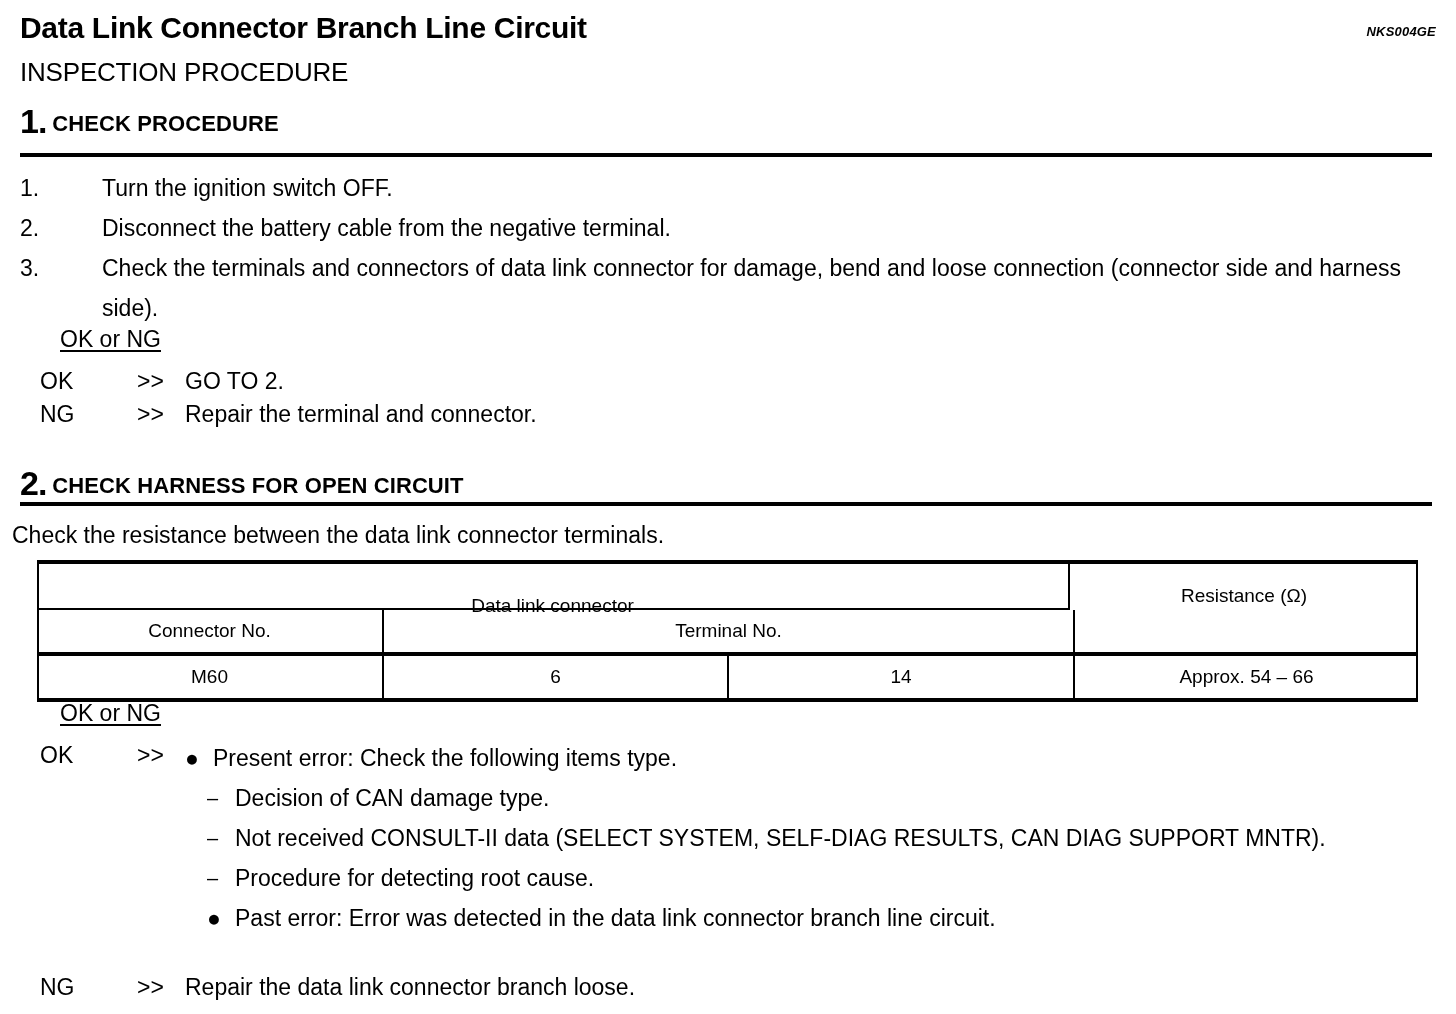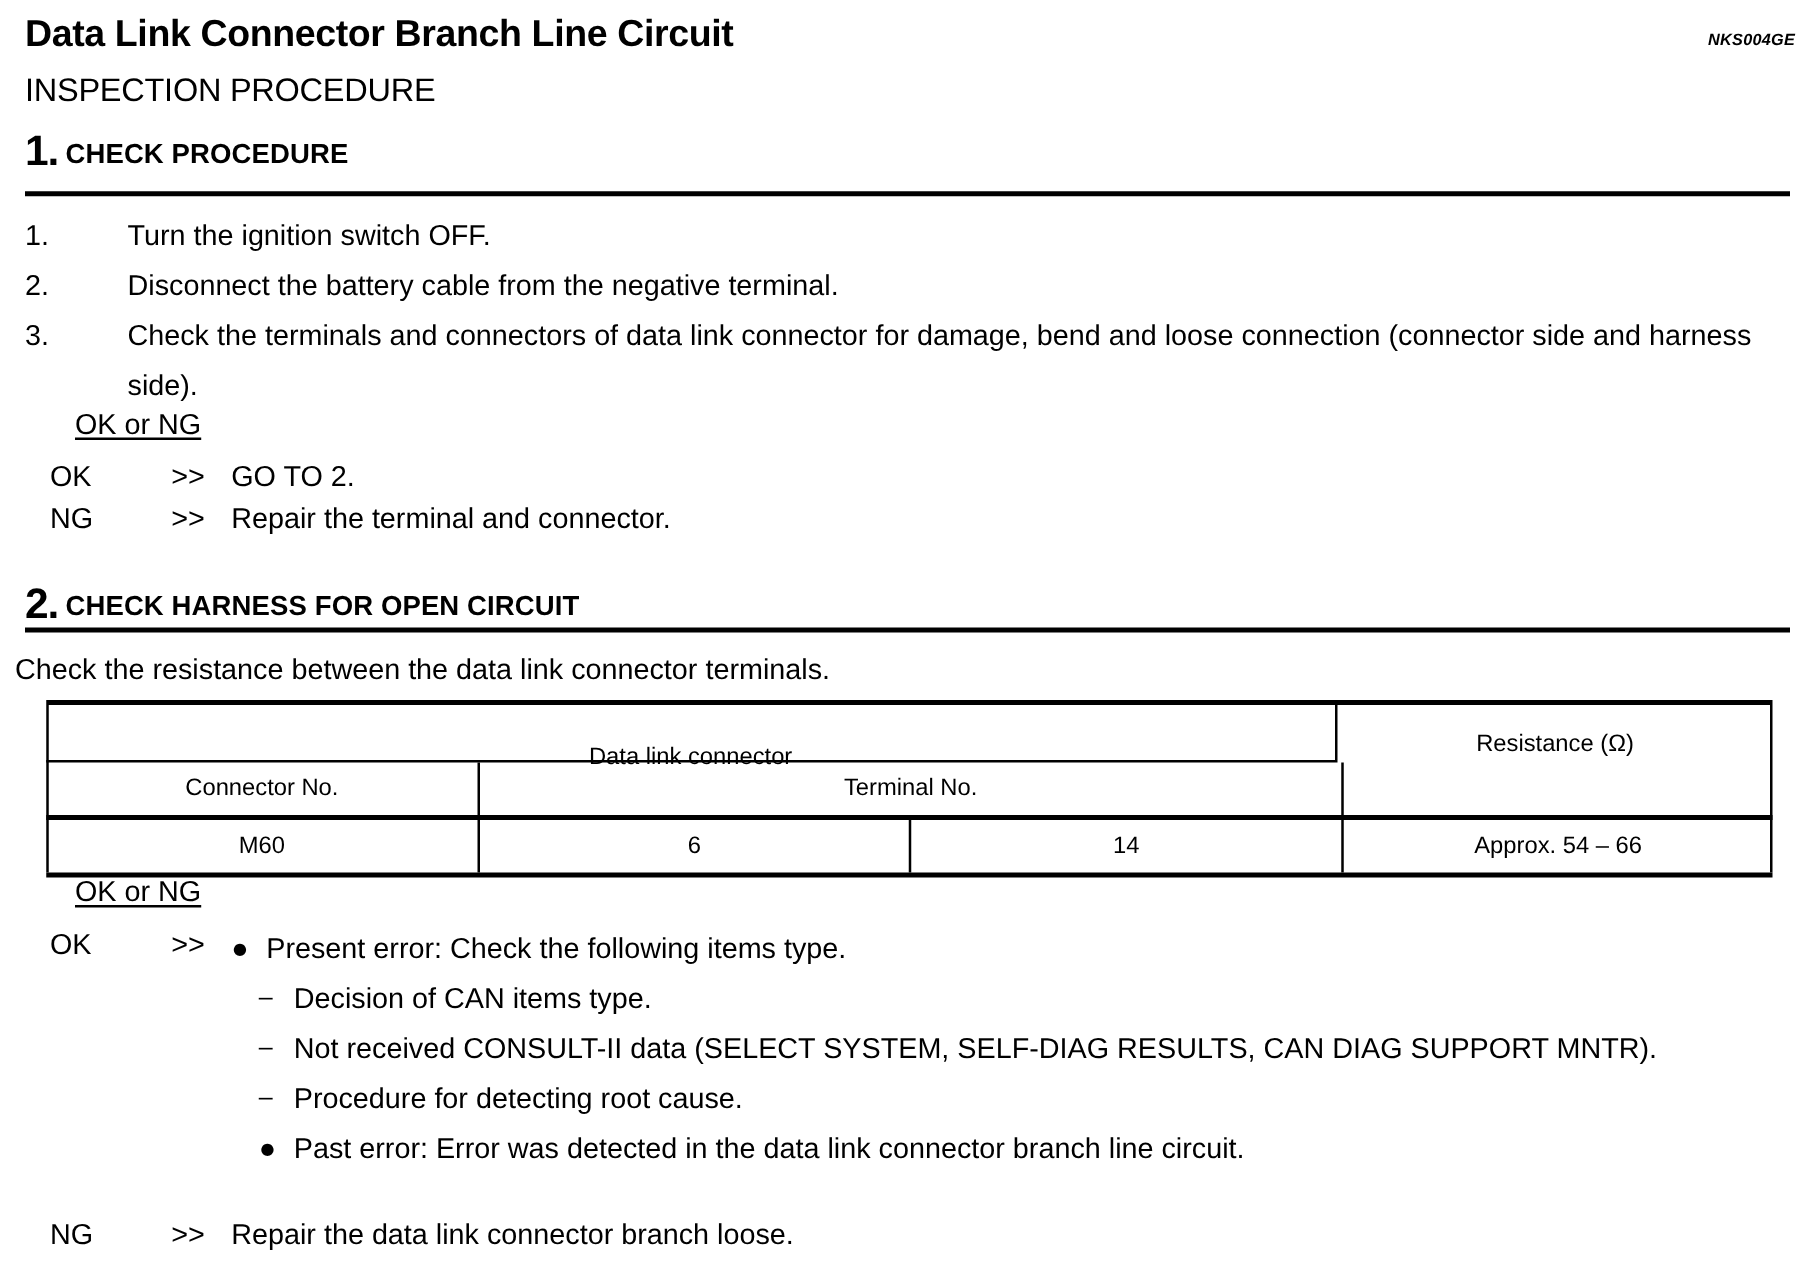--- a/index.html
+++ b/index.html
@@ -155,21 +155,21 @@
     <span class="tag">OK</span><span class="arrow">&gt;&gt;</span>
   </div>
 
   <div class="blist" style="left:185px;top:738px;right:16px;">
     <div class="bitem dot">
       <span class="bul">●</span>
       <span class="btxt">Present error: Check the following items type.</span>
     </div>
     <div class="bitem dash" style="margin-left:22px;">
       <span class="bul">–</span>
-      <span class="btxt">Decision of CAN items type.</span>
+      <span class="btxt">Decision of CAN damage type.</span>
     </div>
     <div class="bitem dash" style="margin-left:22px;">
       <span class="bul">–</span>
       <span class="btxt">Not received CONSULT-II data (SELECT SYSTEM, SELF-DIAG RESULTS, CAN DIAG SUPPORT MNTR).</span>
     </div>
     <div class="bitem dash" style="margin-left:22px;">
       <span class="bul">–</span>
       <span class="btxt">Procedure for detecting root cause.</span>
     </div>
     <div class="bitem dot" style="margin-left:22px;">

